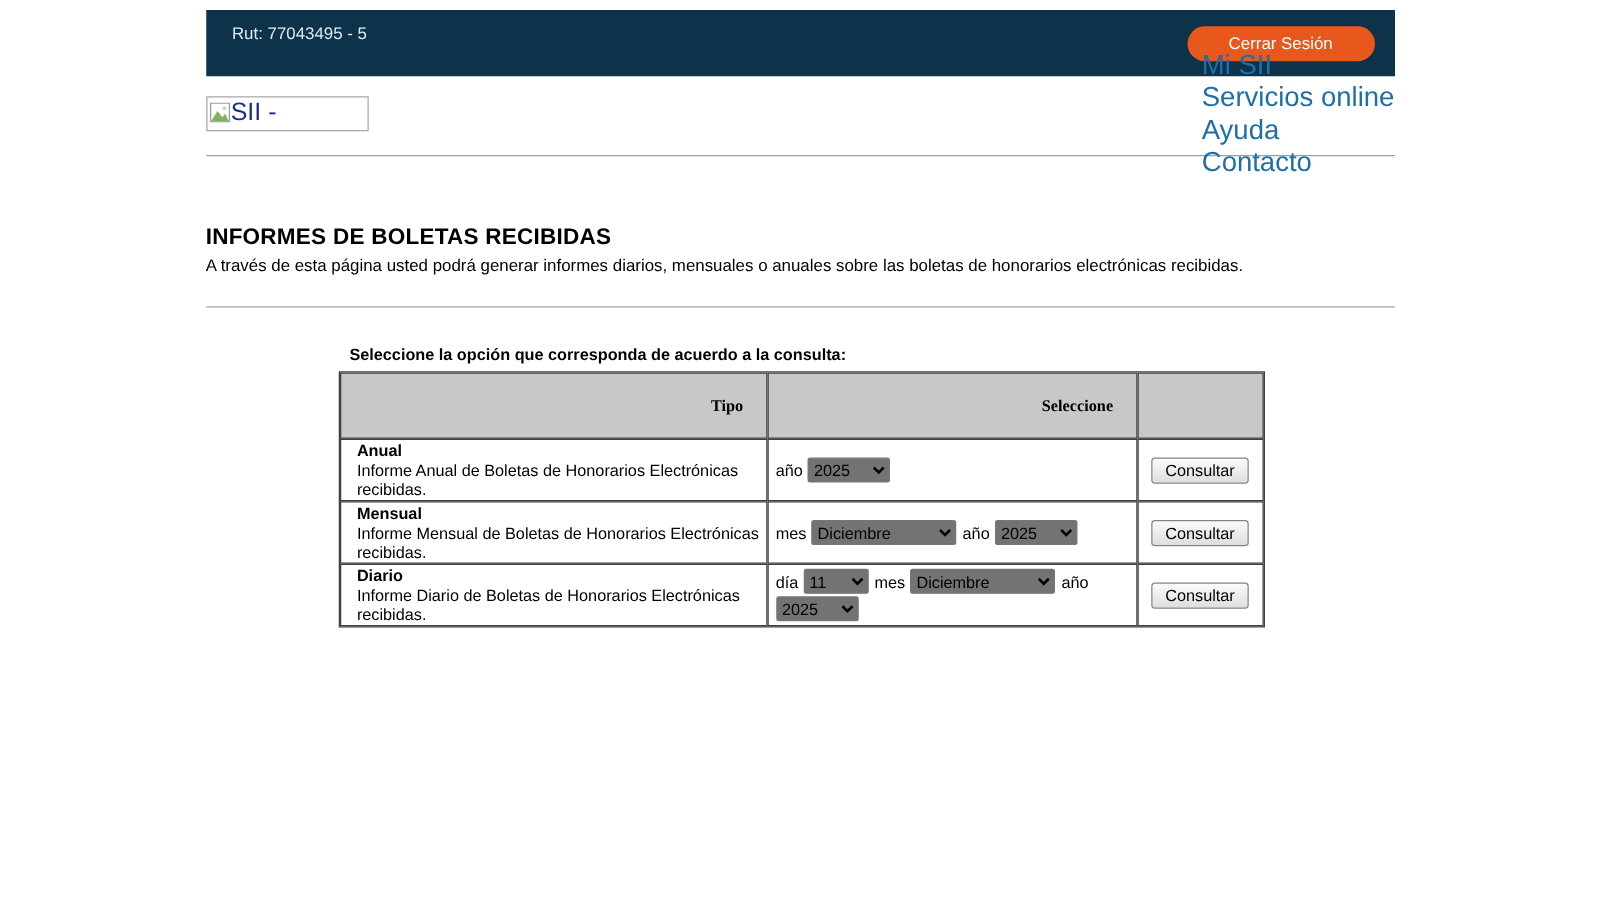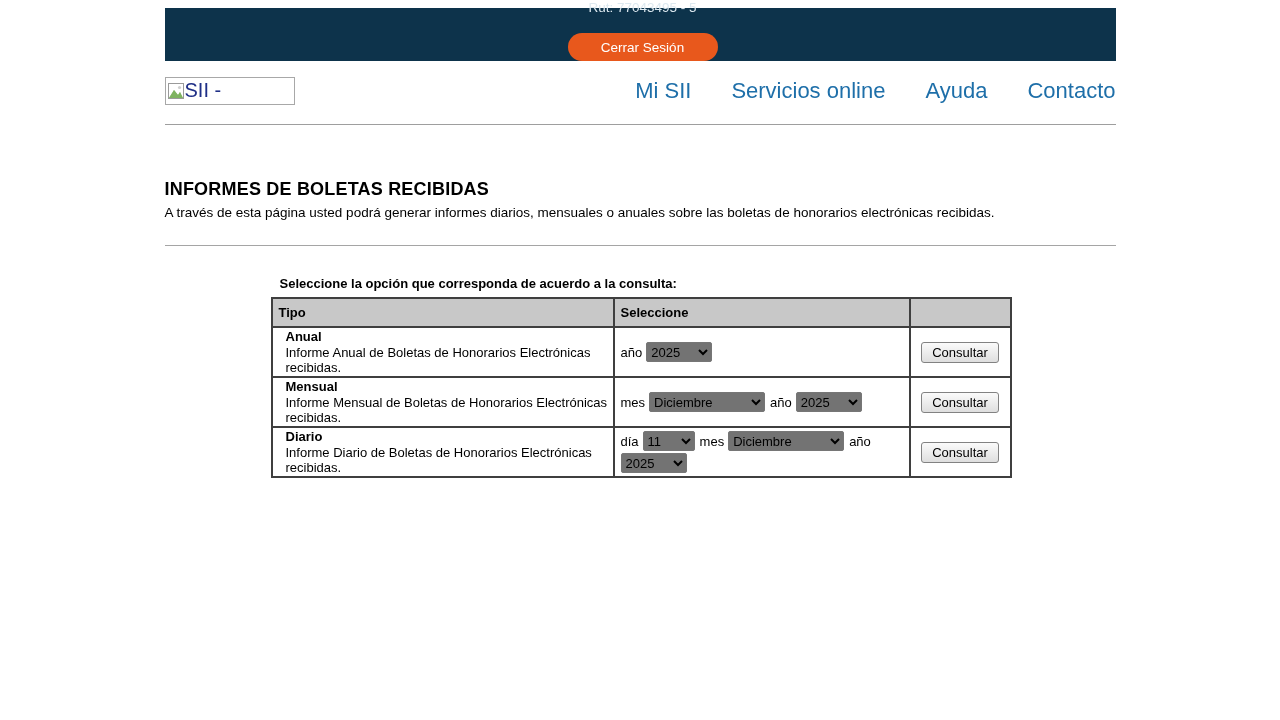--- a/index.html
+++ b/index.html
@@ -15,21 +15,20 @@
     width:1280px;height:720px;overflow:hidden;
   }
   .container{width:951px;margin:0 auto;padding-top:8px;}
 
   
   .topbar{
     background:var(--topbar-bg);
     height:53px;
     display:flex;align-items:center;justify-content:space-between;
     padding:0 16px 0 21px;
-    flex-direction:column;
   }
   .rut{
     color:#dde9f0;font-size:13.5px;position:relative;top:-8px;
   }
   .logout-btn{
     background:var(--logout-bg);color:#ffffff;border:none;cursor:pointer;
     font-family:inherit;font-size:13.5px;
     border-radius:15px;height:28px;padding:0 24px;min-width:150px;
   }
 
@@ -38,21 +37,21 @@
     display:flex;align-items:center;justify-content:space-between;
     margin-top:7px;height:46px;
   }
   .logo-box{
     width:130px;height:28px;border:1px solid #a8a8a8;
     overflow:hidden;padding:1px 2px;
     font-size:20px;line-height:23px;color:var(--logo-alt-color);
     text-decoration:none;display:block;
   }
   .logo-box svg{vertical-align:-2px;margin-right:1px;}
-  nav.main-nav{display:flex;column-gap:40px;}
+  nav.main-nav{display:flex;column-gap:54px;flex-direction:column;}
   nav.main-nav a{
     color:var(--nav-link);text-decoration:none;font-size:22px;cursor:pointer;
   }
   .rule1{border:none;border-top:1px solid var(--divider);margin:10px 0 0 0;}
 
   
   h1.page-title{font-size:18px;font-weight:bold;margin:54px 0 5px 0;letter-spacing:.2px;}
   p.page-desc{font-size:13.5px;margin:0;}
   .rule2{border:none;border-top:1px solid #a5a5a5;margin:25px 0 0 0;}
 
@@ -64,21 +63,21 @@
     table-layout:fixed;width:739px;
     border:1px solid var(--table-border);
     font-size:13px;line-height:1.18;
   }
   table.info-table col.c1{width:342px;}
   table.info-table col.c2{width:296px;}
   table.info-table col.c3{width:101px;}
   table.info-table th, table.info-table td{border:1px solid var(--table-border);}
   table.info-table th{
     background:var(--header-cell-bg);
-    font-weight:bold;text-align:left;padding:6px;height:16px;
+    font-weight:bold;text-align:right;padding:18px;height:16px;font-family:Liberation Serif, serif;
   }
   td.cell-tipo{vertical-align:top;padding:1px 3px 1px 13px;height:44px;}
   td.cell-tipo .tname{font-weight:bold;display:block;}
   td.cell-sel{vertical-align:middle;padding:2px 2px 2px 6px;}
   td.cell-btn{vertical-align:middle;text-align:center;padding:2px;}
   .ctl-label{margin-right:4px;}
   select.sel{
     font-family:inherit;font-size:13px;margin:1px 5px 1px 0;
     background:#737373;border:1px solid #767676;border-radius:2px;height:20px;
   }

